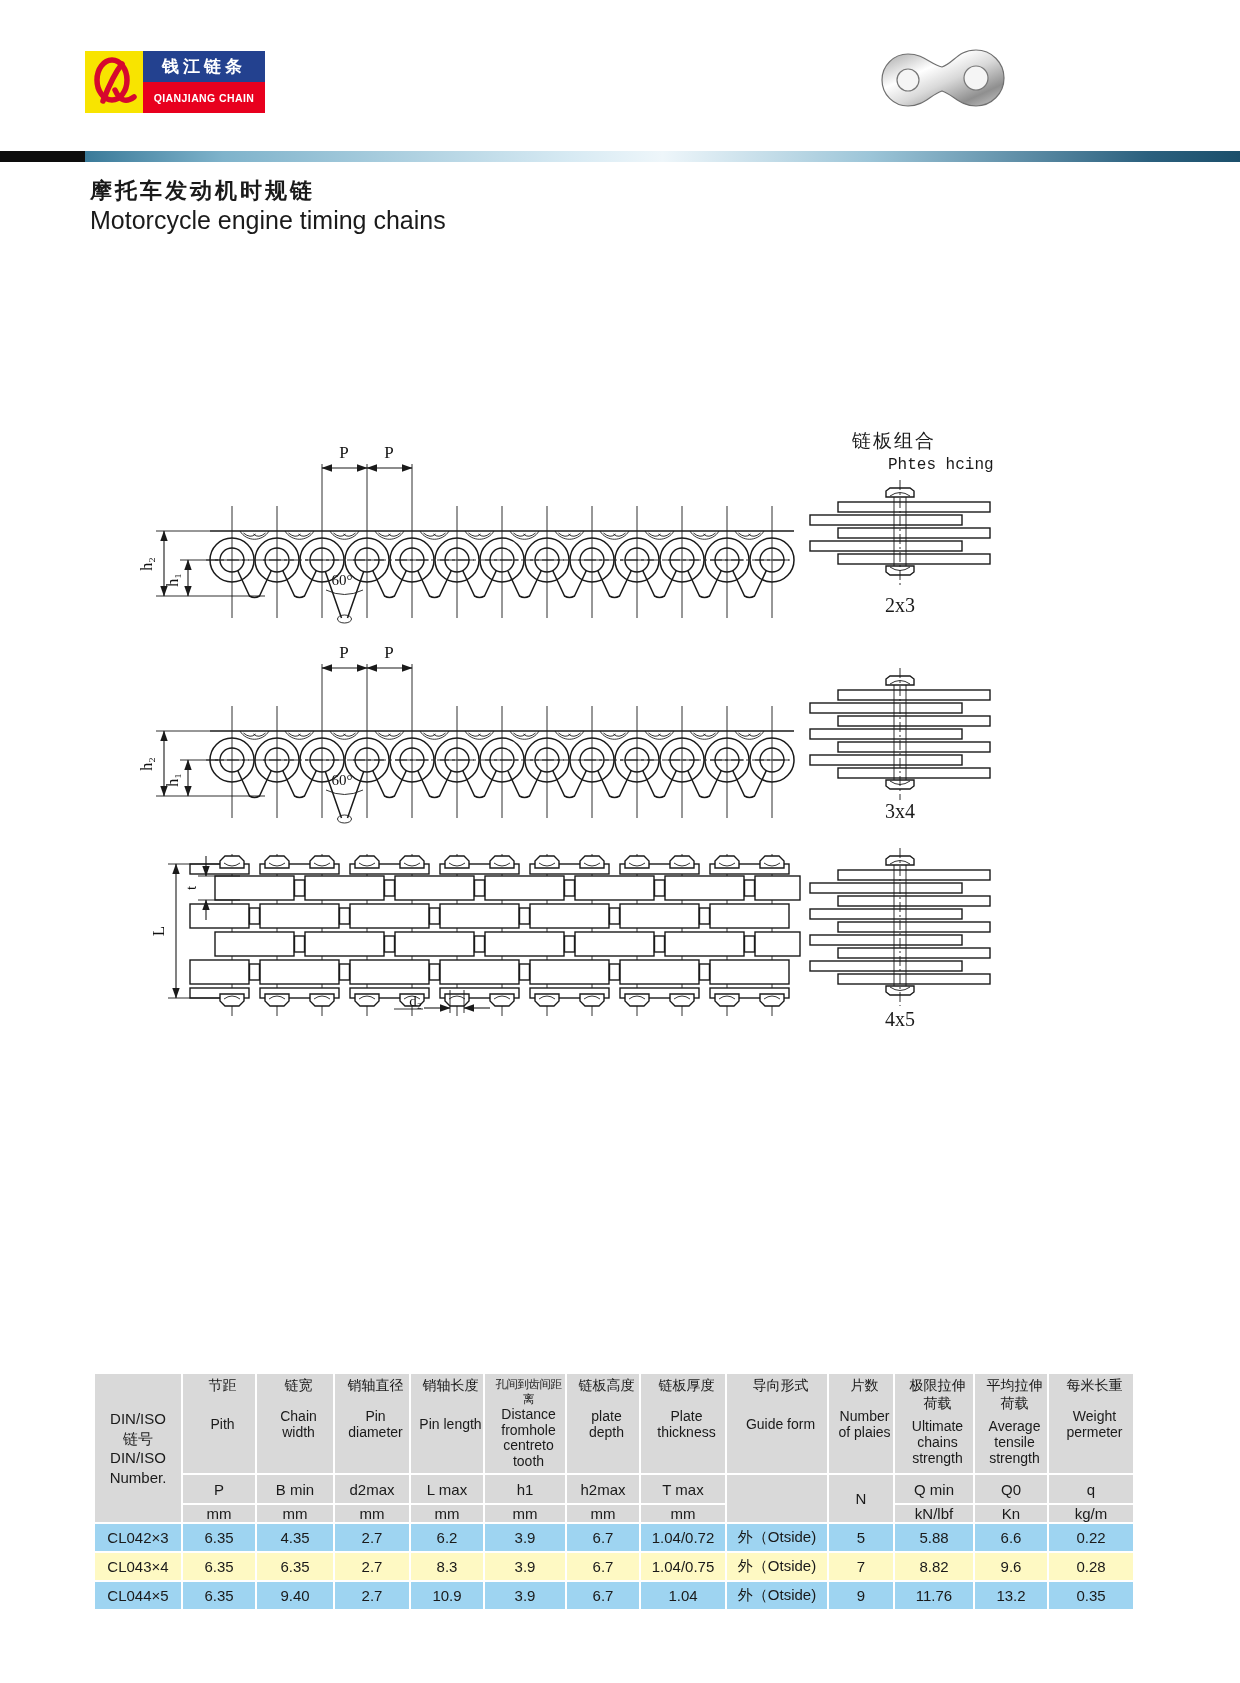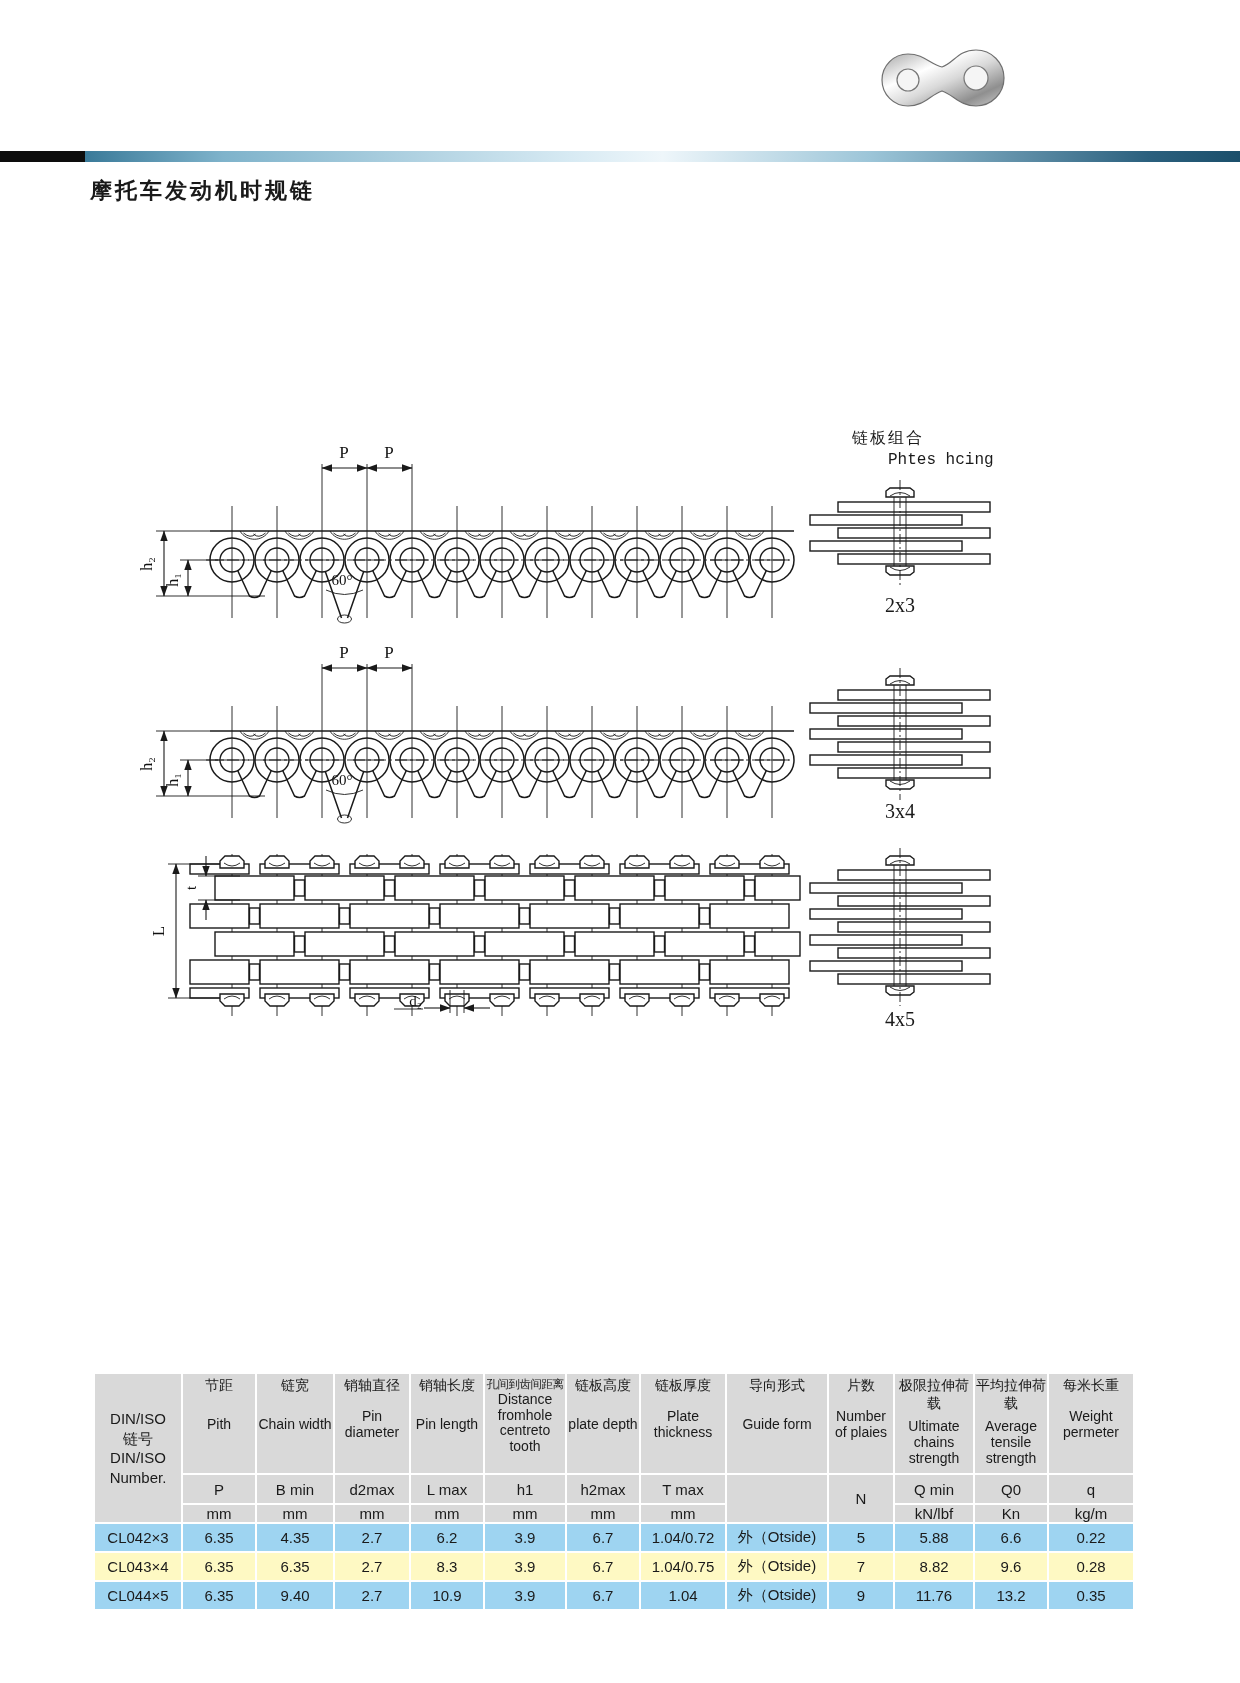--- a/index.html
+++ b/index.html
@@ -27,48 +27,63 @@
   .title-cn{position:absolute;left:90px;top:176px;font-size:22px;font-weight:600;letter-spacing:3px;}
   .title-en{position:absolute;left:90px;top:206px;font-size:25px;font-weight:normal;}
   .dg{font-family:"Liberation Serif",serif;fill:#111;}
   .k{stroke:#1a1a1a;fill:none;stroke-width:1.5;}
   .kt{stroke:#1a1a1a;fill:none;stroke-width:0.9;}
   .kw{stroke:#1a1a1a;fill:#ffffff;stroke-width:1.4;}
   .dim{stroke:#1a1a1a;stroke-width:1.1;marker-start:url(#ah);marker-end:url(#ah);}
   .dimE{stroke:#1a1a1a;stroke-width:1.1;marker-end:url(#ah);}
   .abs{position:absolute;}
   .lacing-title{position:absolute;left:800px;top:428px;width:200px;padding-left:52px;box-sizing:border-box;}
-  .lacing-cn{font-size:16px;letter-spacing:2px;}
+  .lacing-cn{font-size:19px;letter-spacing:2px;}
   .lacing-en{font-family:"Liberation Mono",monospace;font-size:16px;margin-top:2px;margin-left:36px;}
   .stack-label{position:absolute;width:200px;text-align:center;
                font-family:"Liberation Serif",serif;font-size:20px;}
   
   .spec-table{position:absolute;left:93px;top:1372px;border-collapse:separate;border-spacing:2px;
               table-layout:fixed;width:1042px;}
   .spec-table td{text-align:center;vertical-align:middle;overflow:hidden;padding:0 1px;}
   .hc{background:#d9d9d9;}
-  .hr1 .hc{height:86px;vertical-align:top;}
+  .hr1 .hc{height:86px;vertical-align:top;padding-left:8px;}
   .hcn{font-size:14px;margin-top:3px;}
   .hcn.sm{font-size:11.5px;letter-spacing:-0.5px;}
   .hen{font-size:14px;line-height:1.12;display:flex;align-items:center;justify-content:center;min-height:60px;}
   .chc{background:#d9d9d9;font-size:15px;line-height:1.3;}
   .hr2 td{height:28px;font-size:15px;}
   .hr3 td{height:16px;font-size:15px;}
   .dr td{height:27px;font-size:15px;}
   .b1{background:#9ed4f1;}
   .b2{background:#fef9c3;}
   .foot-dots{position:absolute;left:0;top:1621px;width:80px;height:62px;}
 </style>
 </head>
 <body>
 
 <div class="page">
 
   <div class="header-band dots"></div>
 
+  <div class="logo-wrap">
+    <div class="logo-yellow">
+      <svg width="58" height="62" viewBox="0 0 58 62">
+        <g fill="none" stroke="#d6082e" stroke-linecap="round">
+          <ellipse cx="27" cy="29" rx="15" ry="20" stroke-width="5.5"></ellipse>
+          <path d="M18,50 Q28,24 37,13" stroke-width="5.5"></path>
+          <path d="M30,39 Q37,55 49,46" stroke-width="5.5"></path>
+        </g>
+      </svg>
+    </div>
+    <div class="brand-box">
+      <div class="brand-cn">钱江链条</div>
+      <div class="brand-en">QIANJIANG CHAIN</div>
+    </div>
+  </div>
 
   <svg class="plate-img" width="150" height="80" viewBox="0 0 150 80">
     <defs>
       <linearGradient id="mg" x1="0" y1="0" x2="1" y2="1">
         <stop offset="0" stop-color="#9e9e9e"></stop>
         <stop offset="0.35" stop-color="#ffffff"></stop>
         <stop offset="0.55" stop-color="#d9d9d9"></stop>
         <stop offset="0.8" stop-color="#8f8f8f"></stop>
         <stop offset="1" stop-color="#cccccc"></stop>
       </linearGradient>
@@ -77,20 +92,21 @@
     <circle cx="40" cy="42" r="11" fill="#f5f5f5" stroke="#777" stroke-width="1.2"></circle>
     <circle cx="108" cy="40" r="12" fill="#f5f5f5" stroke="#777" stroke-width="1.2"></circle>
   </svg>
 
   <div class="divider">
     <div class="black"></div>
     <div class="grad"></div>
   </div>
 
   <div class="title-cn">摩托车发动机时规链</div>
+  <div class="title-en">Motorcycle engine timing chains</div>
 
   <svg class="abs" style="left:120px;top:428px;" width="700" height="205" viewBox="0 0 700 205">
     <defs>
       <marker id="ah" viewBox="0 0 10 10" refX="9.5" refY="5" markerWidth="10" markerHeight="10" orient="auto-start-reverse">
         <path d="M0,1.5 L10,5 L0,8.5 Z" fill="#1a1a1a"></path>
       </marker>
       <g id="hole">
         <circle r="22" class="k"></circle>
         <circle r="12" class="kw"></circle>
       </g>

